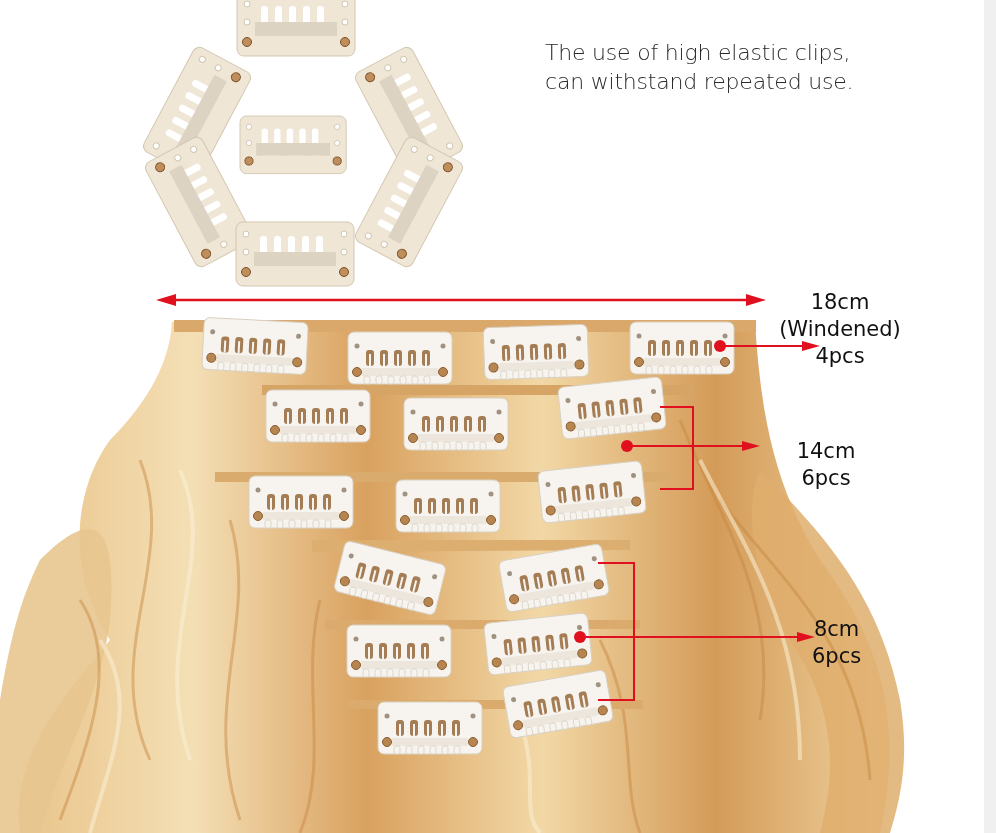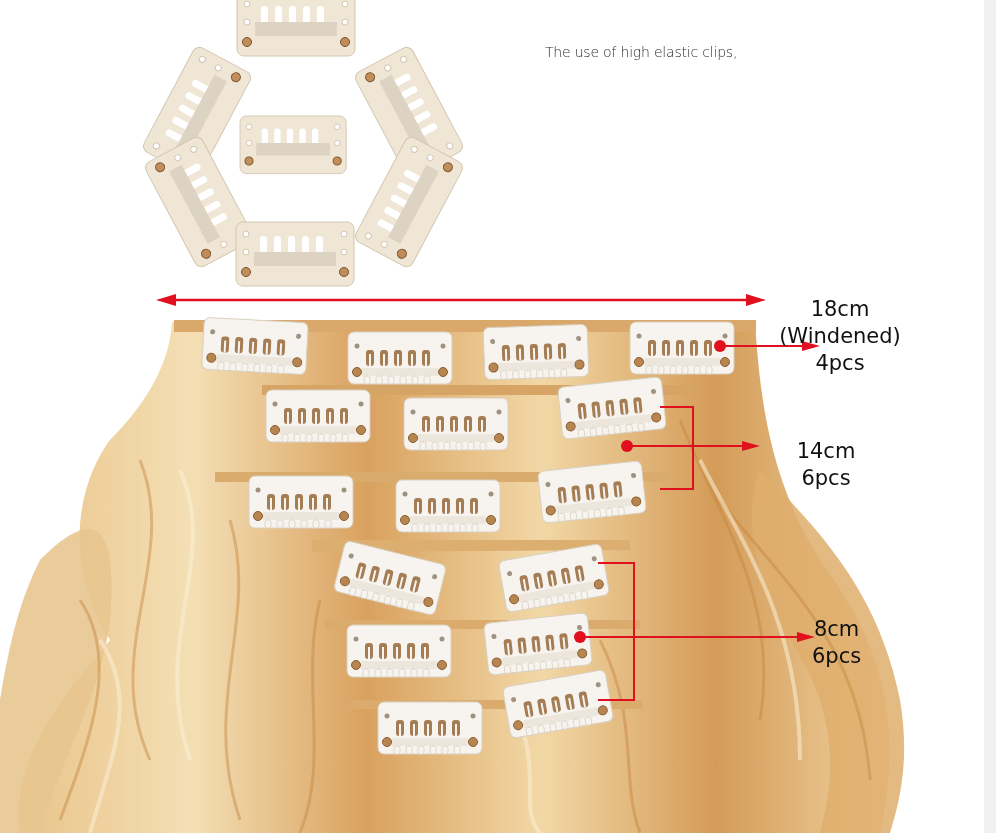--- a/index.html
+++ b/index.html
@@ -1,18 +1,18 @@
 <!DOCTYPE html>
 <html><head>
 <meta charset="utf-8">
 <style>
   html, body { margin:0; padding:0; }
   body { width:996px; height:833px; position:relative; overflow:hidden; background:#ffffff; font-family:"DejaVu Sans", sans-serif; }
   .right-strip { position:absolute; left:984px; top:0; width:12px; height:833px; background:#f0f0f0; }
-  .caption { position:absolute; left:545px; top:38px; font-size:14px; line-height:29px; color:#2a2a2a; font-weight:300; letter-spacing:-0.2px; }
+  .caption { position:absolute; left:545px; top:38px; font-size:22px; line-height:29px; color:#2a2a2a; font-weight:300; letter-spacing:-0.2px; }
   .caption div { white-space:nowrap; }
   .label { position:absolute; color:#111; font-size:21px; line-height:27px; text-align:center; white-space:nowrap; }
   svg { position:absolute; left:0; top:0; }
 </style>
 </head>
 <body>
 
 <div class="right-strip"></div>
 
 <svg width="996" height="833" viewBox="0 0 996 833">
@@ -156,23 +156,24 @@
     <g>
       <circle cx="580" cy="637" r="6" stroke="none"></circle>
       <line x1="580" y1="637" x2="800" y2="637" stroke-width="2"></line>
       <polygon points="815,637 797,632 797,642" stroke="none"></polygon>
     </g>
   </g>
 </svg>
 
 <div class="caption">
   <div>The use of high elastic clips,</div>
+  <div>can withstand repeated use.</div>
 </div>
 
-<div class="label" style="left:770px; top:296px; width:140px;">
+<div class="label" style="left:770px; top:289px; width:140px;">
   <div>18cm</div>
   <div>(Windened)</div>
   <div>4pcs</div>
 </div>
 
 <div class="label" style="left:776px; top:438px; width:100px;">
   <div>14cm</div>
   <div>6pcs</div>
 </div>
 

